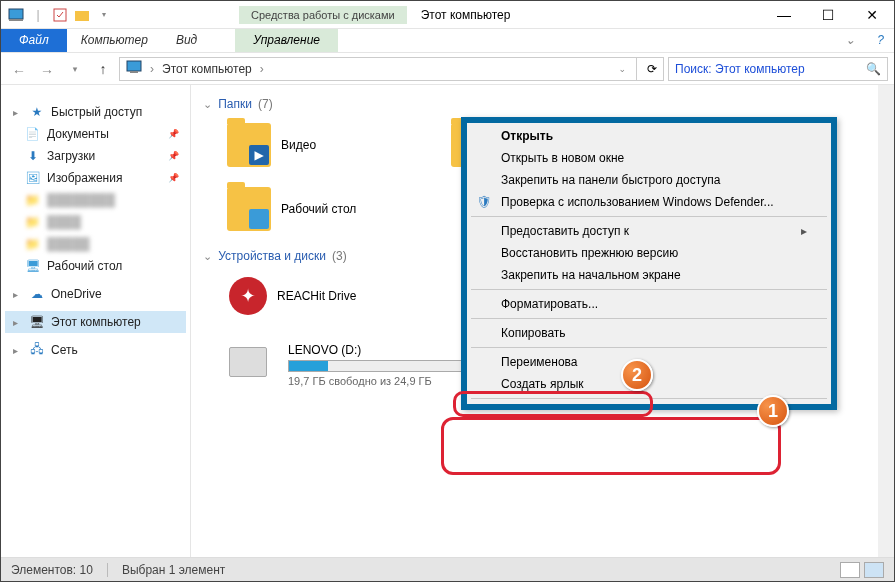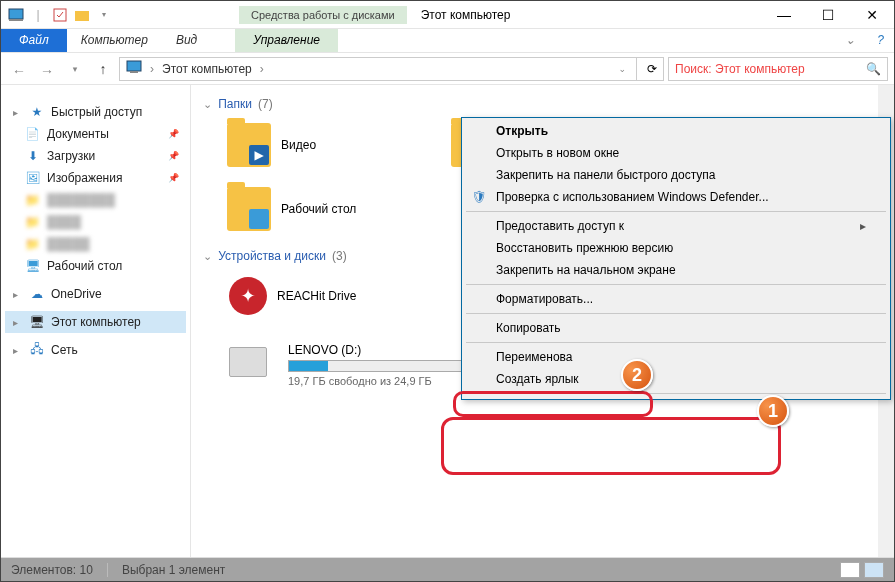--- a/index.html
+++ b/index.html
@@ -16,21 +16,21 @@
 .ribbon .tab { padding: 4px 14px; font-size: 12px; color: #333; }
 .ribbon .ctx { background: #d9ead9; padding: 4px 18px; font-size: 12px; margin-left: 24px; }
 .ribbon .chevron { margin-left: auto; padding: 4px 12px; color: #888; }
 .addrbar { height: 32px; display: flex; align-items: center; padding: 2px 6px; gap: 4px; border-bottom: 1px solid #e5e5e5; }
 .navbtn { width: 24px; height: 24px; display: flex; align-items: center; justify-content: center; color: #888; font-size: 14px; }
 .navbtn.enabled { color: #333; }
 .addrbox { flex: 1; height: 24px; border: 1px solid #ccc; display: flex; align-items: center; padding: 0 6px; gap: 6px; }
 .addrbox .crumb { color: #333; }
 .addrbox .carrot { color: #888; margin: 0 2px; }
 .addrbox .refresh { margin-left: auto; color: #333; }
-.searchbox { width: 220px; height: 24px; border: 1px solid #ccc; display: flex; align-items: center; padding: 0 6px; color: #ef4444; }
+.searchbox { width: 220px; height: 24px; border: 1px solid #ccc; display: flex; align-items: center; padding: 0 6px; color: #1d4ed8; }
 .searchbox .mag { margin-left: auto; }
 .main { display: flex; height: calc(100% - 28px - 24px - 32px - 24px); }
 .sidebar { width: 190px; border-right: 1px solid #e5e5e5; padding: 10px 4px; overflow: hidden; }
 .sb-item { display: flex; align-items: center; gap: 6px; padding: 3px 6px 3px 20px; font-size: 12px; color: #222; white-space: nowrap; }
 .sb-item.top { padding-left: 8px; margin-top: 6px; }
 .sb-item .tw { width: 10px; color: #888; font-size: 10px; }
 .sb-item .ico { width: 16px; height: 16px; display: inline-flex; align-items: center; justify-content: center; }
 .sb-item.sel { background: #d0e7f7; }
 .sb-item.blur { filter: blur(2px); color: #bbb; }
 .content { flex: 1; padding: 8px 12px; position: relative; overflow: hidden; }
@@ -45,24 +45,24 @@
 .drive .dicon { width: 38px; height: 30px; background: #ddd; border: 1px solid #aaa; border-radius: 2px; position: relative; margin-top: 4px; }
 .drive .dicon .winflag { position: absolute; top: -8px; left: -4px; width: 14px; height: 14px; background: #0078d7; }
 .drive .dinfo { flex: 1; }
 .drive .dname { font-size: 12px; margin-bottom: 3px; }
 .drive .dbar { width: 100%; height: 12px; border: 1px solid #aaa; background: #eee; margin-bottom: 3px; position: relative; }
 .drive .dbar .fill { height: 100%; background: #26a0da; }
 .drive .dfree { font-size: 11px; color: #666; }
 .drive.sel { background: #cce5f6; border: 1px solid #7ab8e0; }
 .reachit { display: flex; align-items: center; gap: 10px; width: 260px; padding: 6px; margin-left: 20px; }
 .reachit .ricon { width: 38px; height: 38px; background: #c8252c; border-radius: 50%; display: flex; align-items: center; justify-content: center; color: #fff; font-size: 18px; }
-.statusbar { position: absolute; bottom: 0; left: 0; right: 0; height: 24px; background: #a3a3a3; border-top: 1px solid #ddd; display: flex; align-items: center; padding: 0 10px; gap: 14px; font-size: 11px; color: #444; }
+.statusbar { position: absolute; bottom: 0; left: 0; right: 0; height: 24px; background: #e5e5e5; border-top: 1px solid #ddd; display: flex; align-items: center; padding: 0 10px; gap: 14px; font-size: 11px; color: #444; }
 .statusbar .views { margin-left: auto; display: flex; gap: 4px; }
 .statusbar .vbtn { width: 20px; height: 16px; border: 1px solid #aaa; background: #fff; }
-.ctxmenu { position: absolute; left: 460px; top: 116px; width: 430px; background: #f0f0f0; border: 1px solid #0369a1; box-shadow: 2px 2px 6px rgba(0,0,0,.25); padding: 2px; z-index: 20; }
+.ctxmenu { position: absolute; left: 460px; top: 116px; width: 376px; background: #f0f0f0; border: 6px solid #0369a1; box-shadow: 2px 2px 6px rgba(0,0,0,.25); padding: 2px; z-index: 20; }
 .ctxmenu .mi { display: flex; align-items: center; padding: 4px 22px 4px 32px; font-size: 12px; position: relative; }
 .ctxmenu .mi .micon { position: absolute; left: 6px; width: 18px; height: 18px; display: flex; align-items: center; justify-content: center; }
 .ctxmenu .mi .arrow { margin-left: auto; color: #555; }
 .ctxmenu .sep { height: 1px; background: #c8c8c8; margin: 3px 2px; }
 .ctxmenu .mi.bold { font-weight: 600; }
 .ctxmenu .mi.hl { background: #d8d8d8; }
 .callout-1 { position: absolute; left: 440px; top: 416px; width: 340px; height: 58px; border: 3px solid #d23; border-radius: 12px; z-index: 5; pointer-events: none; }
 .callout-2 { position: absolute; left: 452px; top: 390px; width: 200px; height: 26px; border: 3px solid #d23; border-radius: 10px; z-index: 25; pointer-events: none; }
 .badge { position: absolute; width: 32px; height: 32px; border-radius: 50%; background: radial-gradient(circle at 30% 30%, #f7934a, #d65410); color: #fff; font-weight: bold; font-size: 18px; display: flex; align-items: center; justify-content: center; border: 2px solid #fff; box-shadow: 1px 1px 3px rgba(0,0,0,.4); z-index: 30; pointer-events: none; }
 .badge.b1 { left: 756px; top: 394px; }

